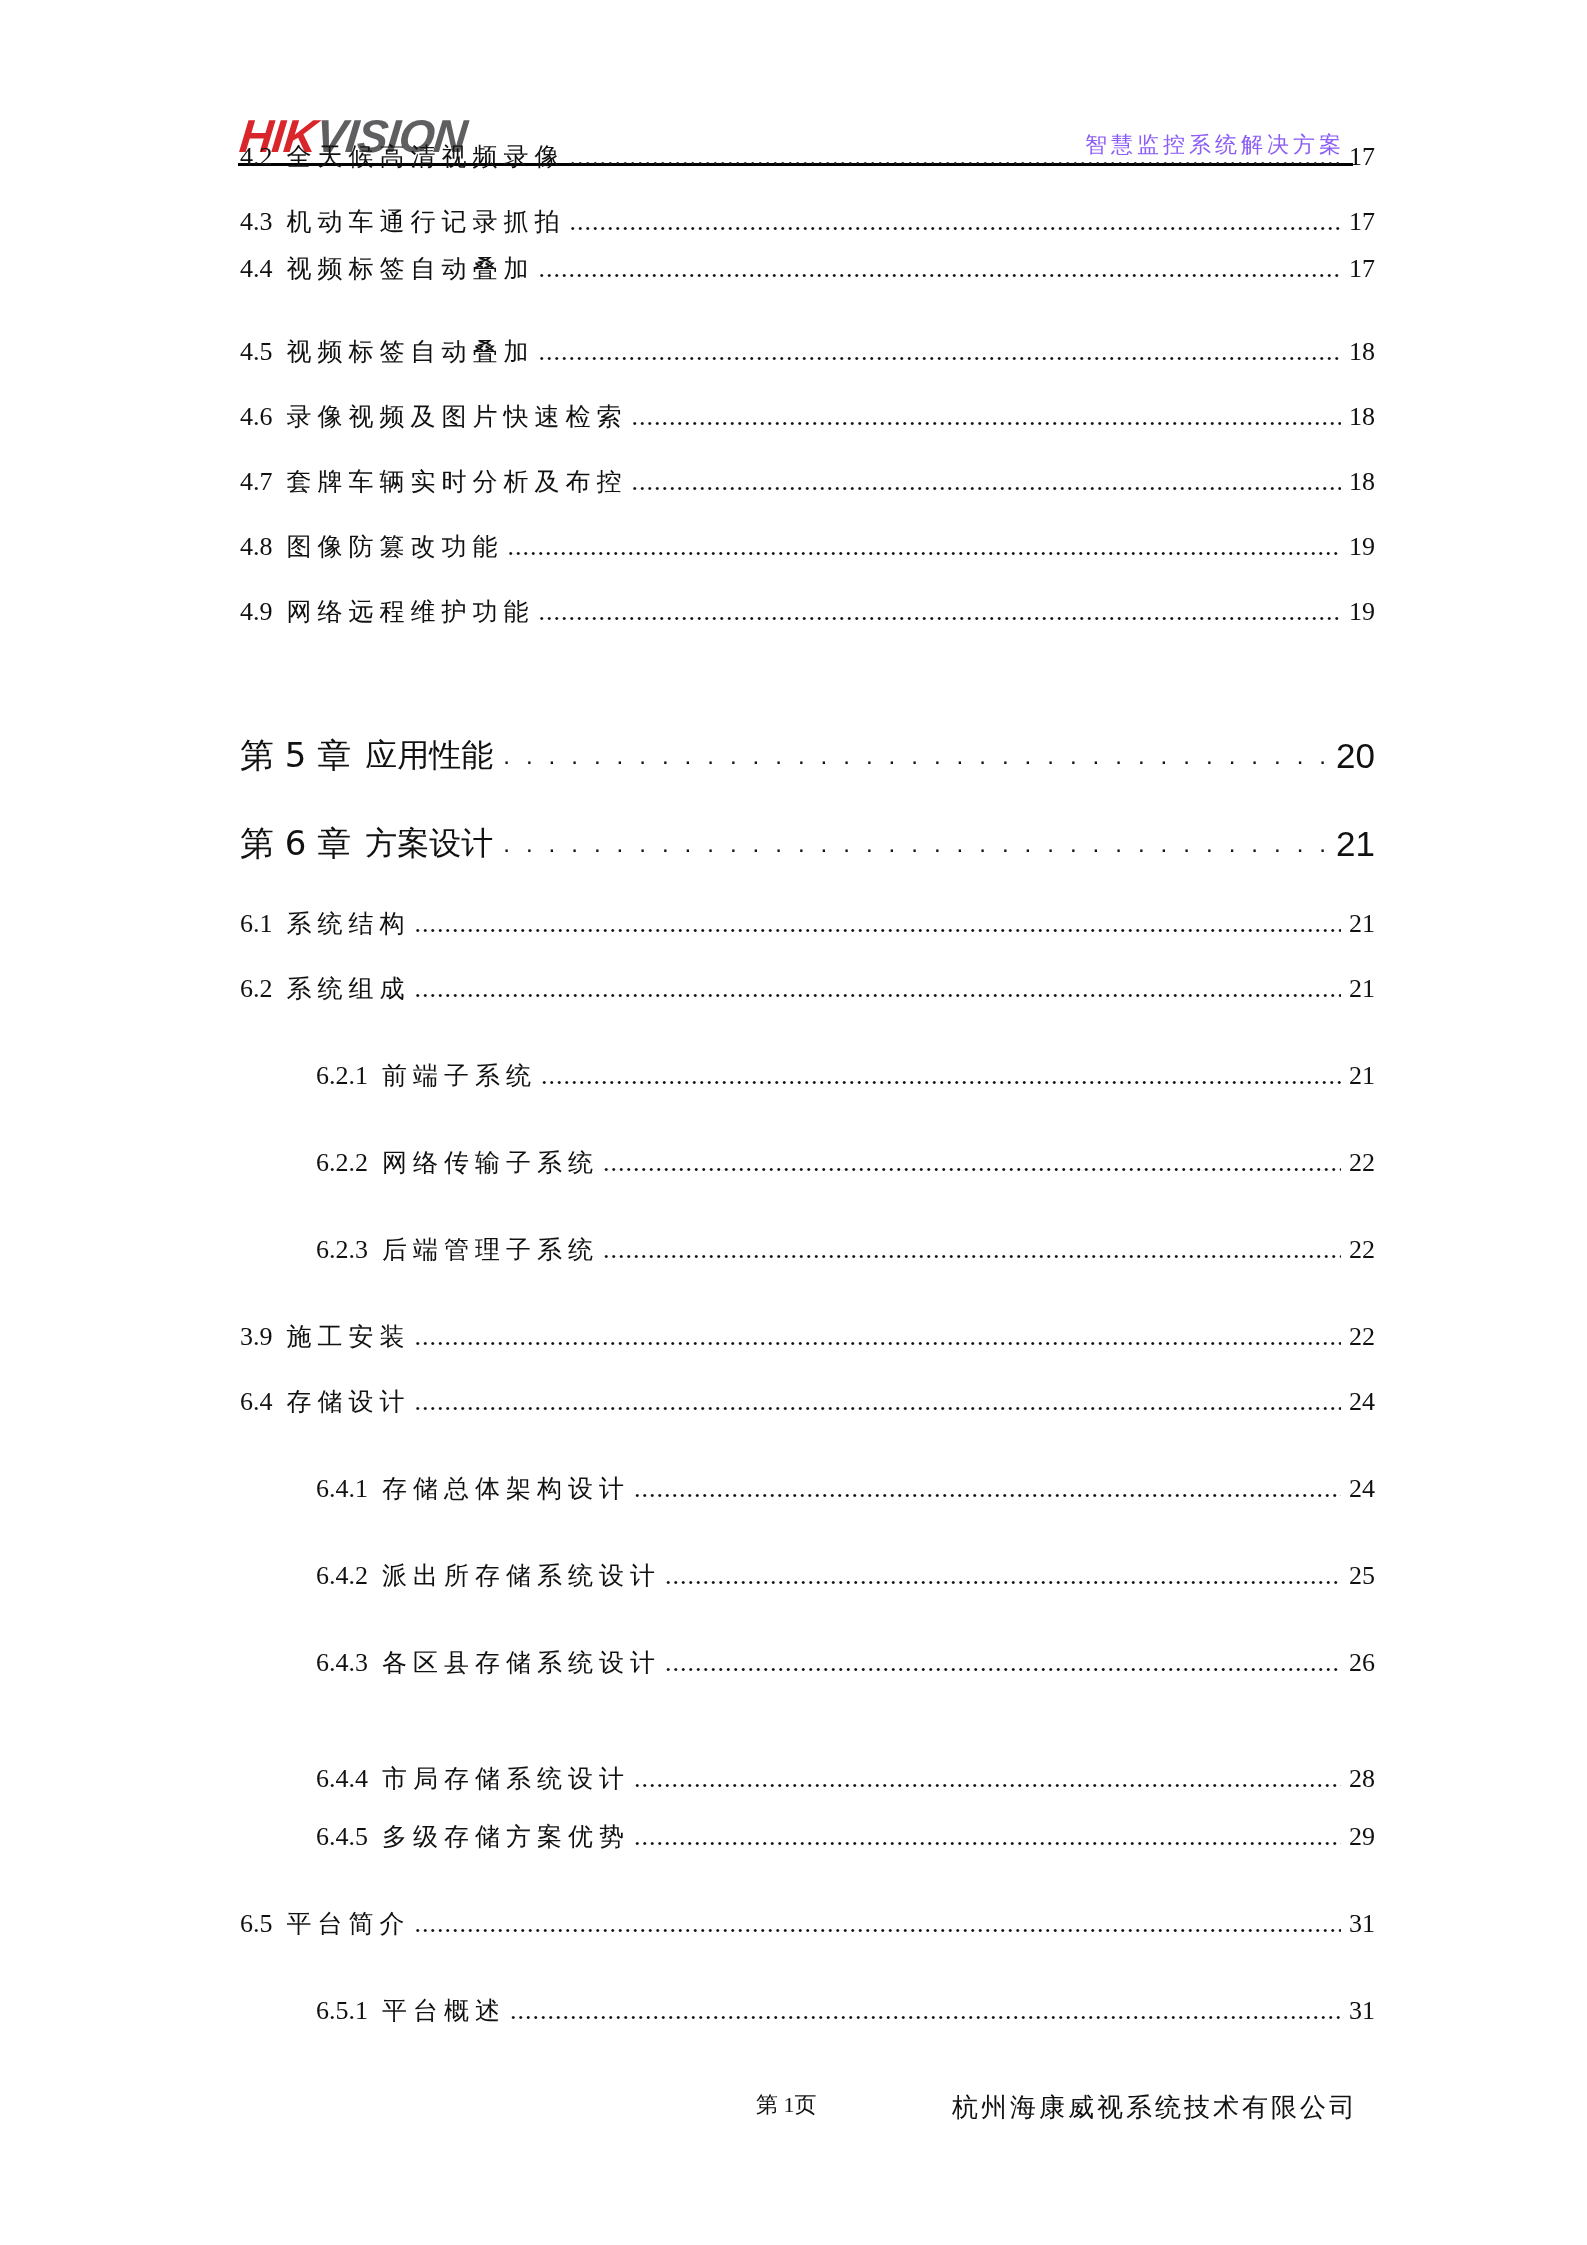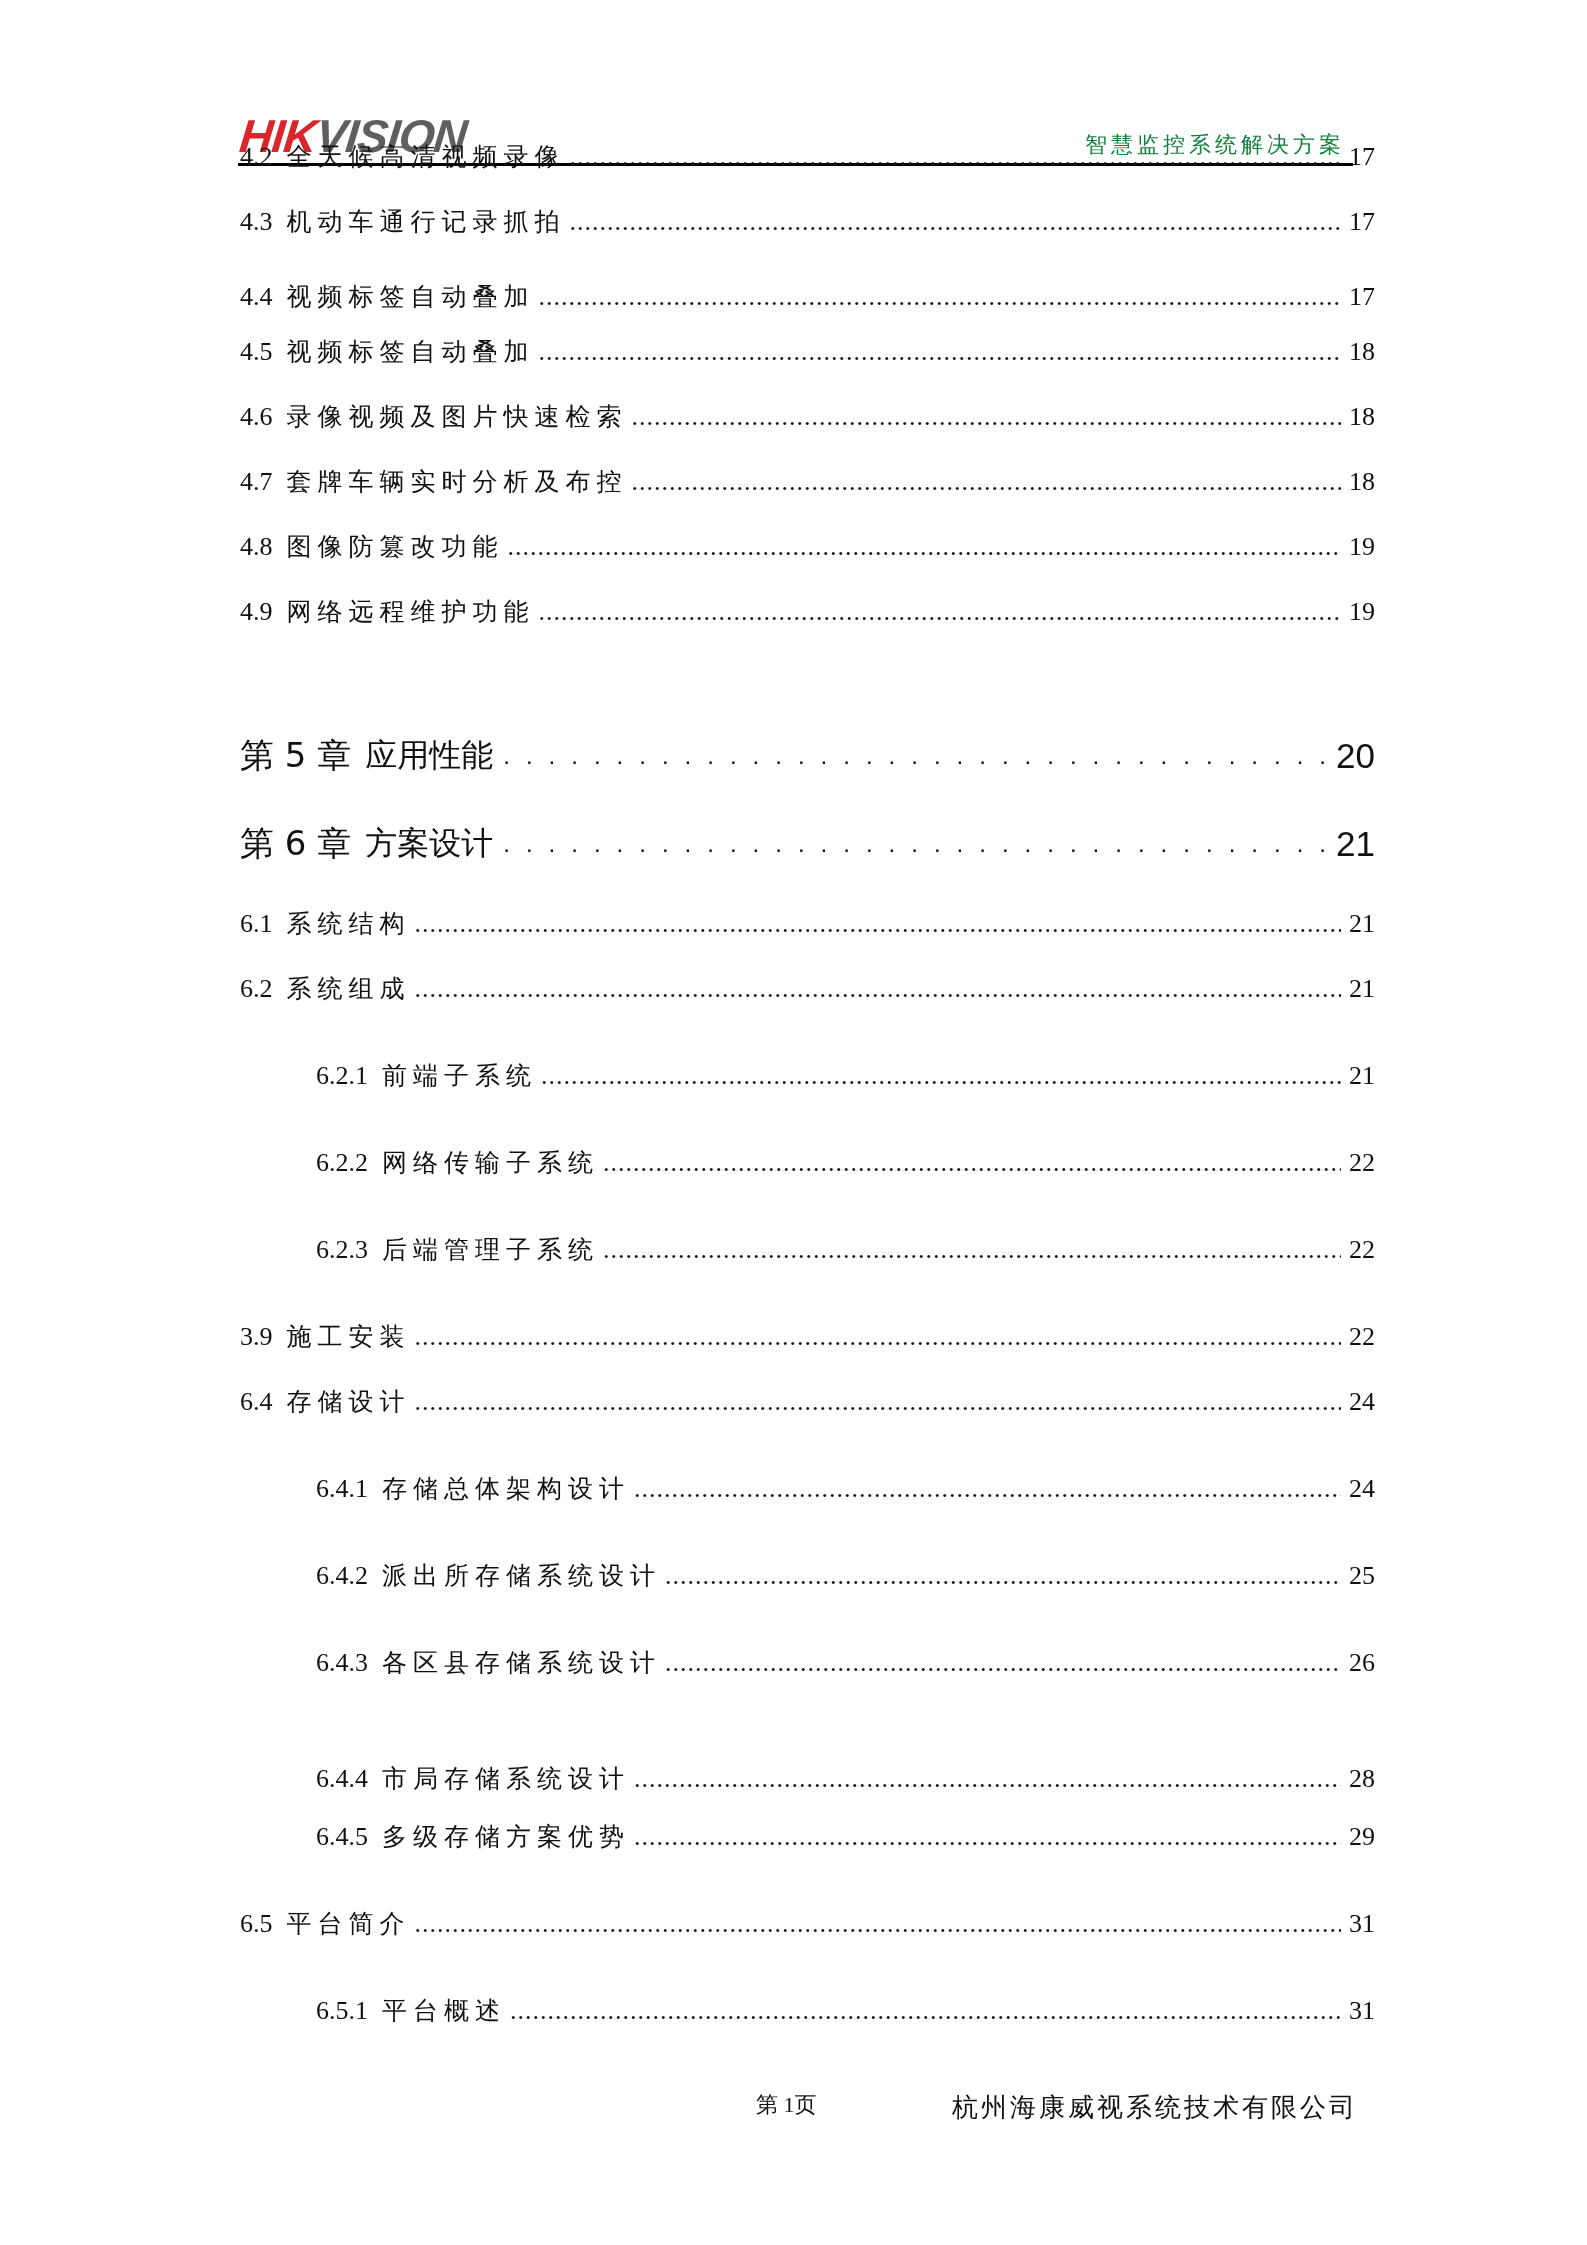--- a/index.html
+++ b/index.html
@@ -4,21 +4,21 @@
 <style>
   html, body { margin:0; padding:0; background:#ffffff; }
   body { width:1587px; height:2245px; position:relative; overflow:hidden;
          font-family:"Liberation Serif","DejaVu Serif",serif; color:#111; }
 
   .header { position:absolute; left:238px; top:108px; width:1115px; height:58px; }
   .logo { position:absolute; left:2px; top:4px; font-family:"Liberation Sans","DejaVu Sans",sans-serif;
           font-weight:bold; font-style:italic; font-size:46px; letter-spacing:-1px; line-height:48px; transform:skewX(-6deg); }
   .logo .hik { color:#d9262b; }
   .logo .vision { color:#5f5f61; }
-  .header-title { position:absolute; right:8px; top:22px; font-size:22px; letter-spacing:4px; color:#15803d;
+  .header-title { position:absolute; right:8px; top:22px; font-size:22px; letter-spacing:4px; color:#8b5cf6;
                   font-family:"DejaVu Sans","Liberation Sans",sans-serif; font-weight:300; }
   .header-rule { position:absolute; left:0; right:0; top:55px; height:0; border-top:3px solid #000; }
 
   .toc { position:absolute; left:240px; top:0; width:1135px; }
   .toc-row { position:absolute; left:0; right:0; display:flex; align-items:baseline; white-space:nowrap; }
   .toc-row.l2 { font-size:26px; left:0; }
   .toc-row.l3 { font-size:26px; left:76px; }
   .toc-row.l1 { font-size:35px; font-family:"Liberation Sans","DejaVu Sans",sans-serif;align-items:center; }
   .num { margin-right:14px; }
   .label { letter-spacing:6px; font-family:"DejaVu Sans","Liberation Sans",sans-serif; font-weight:300; font-size:25px; }
@@ -51,21 +51,21 @@
     <span class="label">全天候高清视频录像</span>
     <span class="leader"></span>
     <span class="page">17</span>
   </div>
   <div class="toc-row l2" style="top:205px">
     <span class="num">4.3</span>
     <span class="label">机动车通行记录抓拍</span>
     <span class="leader"></span>
     <span class="page">17</span>
   </div>
-  <div class="toc-row l2" style="top:280px">
+  <div class="toc-row l2" style="top:252px">
     <span class="num">4.4</span>
     <span class="label">视频标签自动叠加</span>
     <span class="leader"></span>
     <span class="page">17</span>
   </div>
   <div class="toc-row l2" style="top:335px">
     <span class="num">4.5</span>
     <span class="label">视频标签自动叠加</span>
     <span class="leader"></span>
     <span class="page">18</span>

